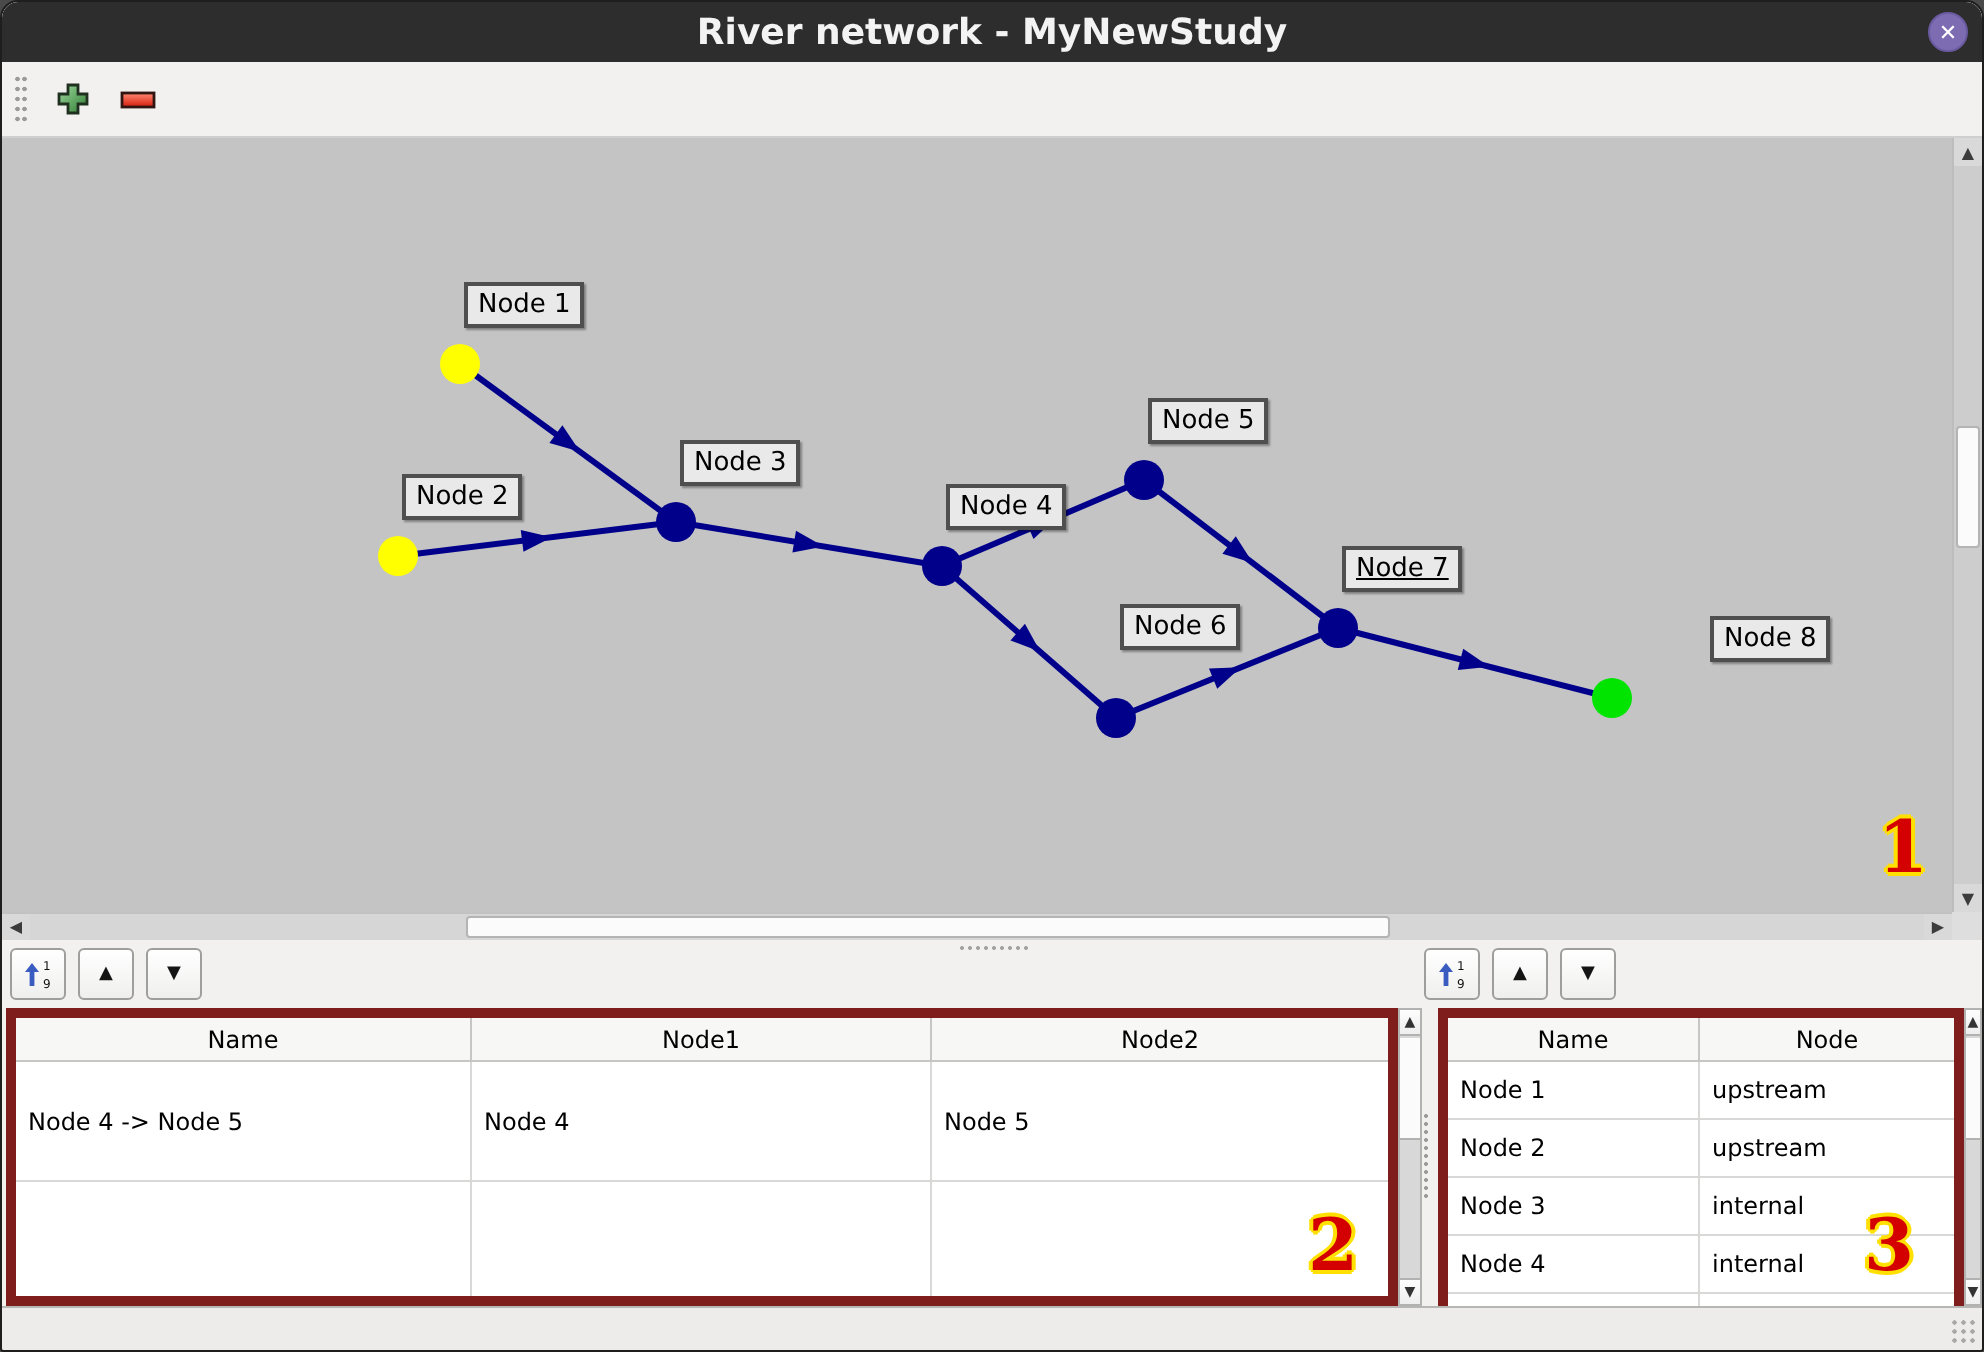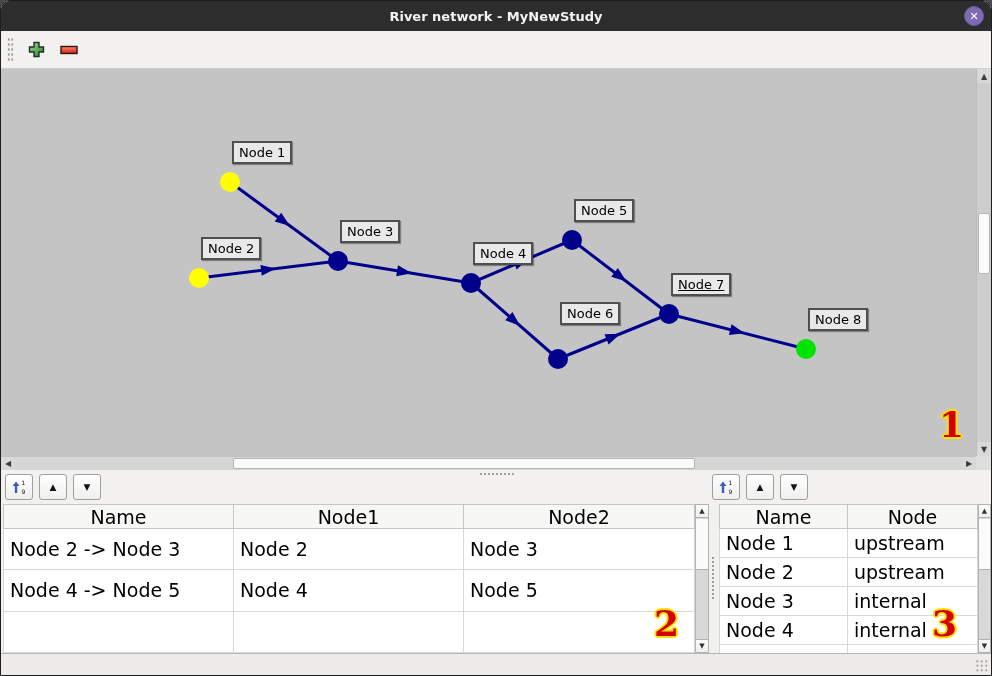--- a/index.html
+++ b/index.html
@@ -5,21 +5,21 @@
   * { margin:0; padding:0; box-sizing:border-box; }
   html,body { width:992px; height:676px; }
   body { font-family:"DejaVu Sans","Liberation Sans",sans-serif; background:#4a4a4a; }
 
   #window { position:relative; width:992px; height:676px; background:#f2f1f0;
             border:1px solid #1e1e1e; border-radius:9px 9px 2px 2px; overflow:hidden; }
 
   
   #titlebar { height:30px; background:#2d2d2d; display:flex; align-items:center; justify-content:center;
               position:relative; border-radius:8px 8px 0 0; }
-  #title-text { color:#f3f3f3; font-size:13px; font-weight:bold; }
+  #title-text { color:#f3f3f3; font-size:18px; font-weight:bold; }
   #close-btn { position:absolute; right:7px; top:5px; width:20px; height:20px; border-radius:50%;
                background:#7d6cb2; border:1px solid #6a5aa0; color:#ffffff; font-size:11px; font-weight:bold;
                display:flex; align-items:center; justify-content:center; cursor:default; }
 
   
   #toolbar { height:38px; background:#f2f1f0; border-bottom:1px solid #cfcfcd; display:flex; align-items:center; }
   #tb-handle { width:7px; height:26px; margin:0 9px 0 6px;
                background-image:radial-gradient(circle,#9b9b99 1px,transparent 1.3px); background-size:3.5px 5px; }
   .tb-btn { width:26px; height:26px; display:flex; align-items:center; justify-content:center; margin-right:7px; }
 
@@ -53,22 +53,22 @@
   #tools-right { left:711px; }
   .tool-btn { width:28px; height:26px; background:linear-gradient(#ffffff,#efefee); border:1px solid #9e9e9c;
               border-radius:3px; display:flex; align-items:center; justify-content:center;
               font-size:9px; color:#141414; }
 
   
   #tables { position:relative; height:149px; background:#f2f1f0; overflow:hidden; }
   .tpanel { position:absolute; top:0; bottom:0; display:flex; align-items:stretch; }
   #tpanel-left  { left:2px;  width:708px; }
   #tpanel-right { left:718px; width:272px; }
-  table.grid { border-collapse:collapse; table-layout:fixed; background:#0ea5e9; font-size:19px;
-               border:1px solid #7f1d1d; height:149px; }
+  table.grid { border-collapse:collapse; table-layout:fixed; background:#0ea5e9; font-size:12px;
+               border:5px solid #7f1d1d; height:149px; }
   #table-links { width:691px; }
   #table-nodes { width:258px; }
   .grid th { height:24px; background:#f7f7f6; font-weight:normal; color:#000;
              border:1px solid #c6c6c4; text-align:center; overflow:hidden; }
   .grid td { height:29px; border:1px solid #d8d8d6; padding:0 6px; color:#000; background:#ffffff;
              text-align:left; overflow:hidden; white-space:nowrap; }
   .tscroll { width:14px; position:relative; background:#d8d8d8; border:1px solid #b2b2b0; }
   .ts-btn { position:absolute; left:0; right:0; height:13px; background:linear-gradient(#fdfdfd,#eeeeee);
             display:flex; align-items:center; justify-content:center; font-size:7px; color:#333; }
   .ts-up { top:0; border-bottom:1px solid #b2b2b0; }
@@ -157,21 +157,21 @@
           <circle cx="668" cy="313" r="10" fill="#00008b"></circle>
           <circle cx="805" cy="348" r="10" fill="#00e400"></circle>
         </svg>
     <div class="node-label" style="left: 231px; top: 72px;">Node 1</div>
         <div class="node-label" style="left: 200px; top: 168px;">Node 2</div>
         <div class="node-label" style="left: 339px; top: 151px;">Node 3</div>
         <div class="node-label" style="left: 472px; top: 173px;">Node 4</div>
         <div class="node-label" style="left: 573px; top: 130px;">Node 5</div>
         <div class="node-label" style="left: 559px; top: 233px;">Node 6</div>
         <div class="node-label" style="left: 670px; top: 204px; text-decoration: underline;">Node 7</div>
-        <div class="node-label" style="left: 807px; top: 239px;">Node 8</div>
+        <div class="node-label" style="left: 854px; top: 239px;">Node 8</div>
       </div>
 
     <div id="canvas-vscroll">
       <div class="sb-btn" id="vs-up">▲</div>
       <div id="vs-thumb"></div>
       <div class="sb-btn" id="vs-down">▼</div>
     </div>
     <div id="canvas-hscroll">
       <div class="sb-btn" id="hs-left">◀</div>
       <div id="hs-thumb"></div>
@@ -228,25 +228,20 @@
           </colgroup>
         <thead>
             <tr>
               <th>Name</th>
               <th>Node1</th>
               <th>Node2</th>
             </tr>
           </thead>
         <tbody>
             <tr>
-              <td>Node 2 -&gt; Node 3</td>
-              <td>Node 2</td>
-              <td>Node 3</td>
-            </tr>
-            <tr>
               <td>Node 4 -&gt; Node 5</td>
               <td>Node 4</td>
               <td>Node 5</td>
             </tr>
             <tr>
               <td></td>
               <td></td>
               <td></td>
             </tr>
           </tbody>

